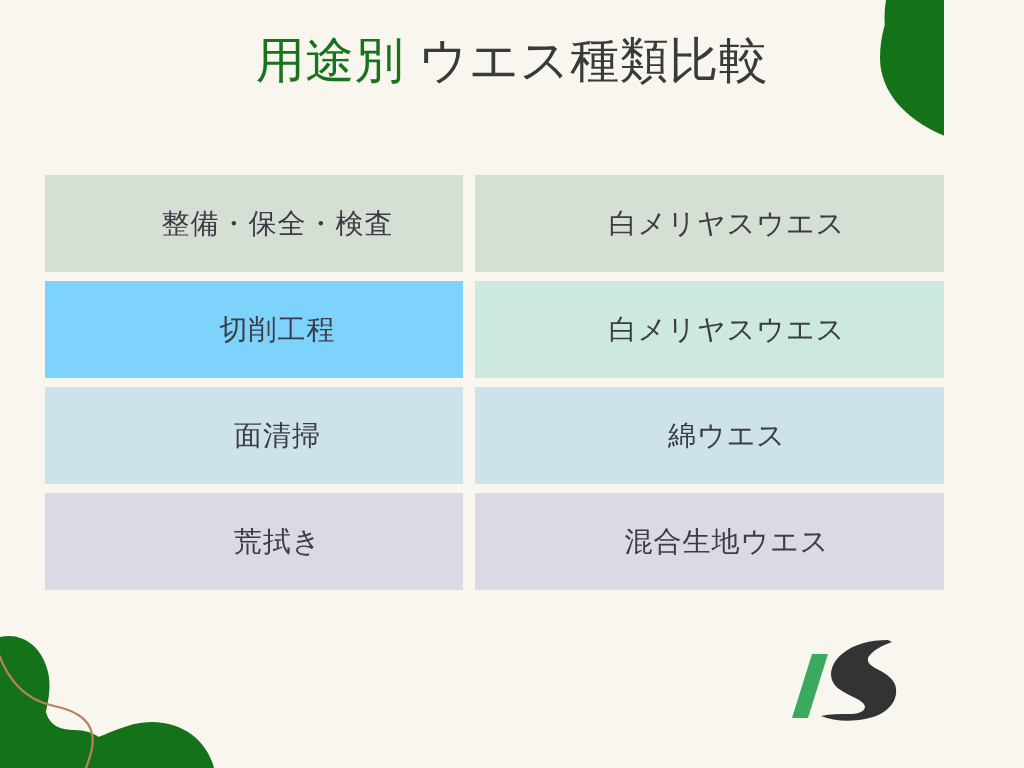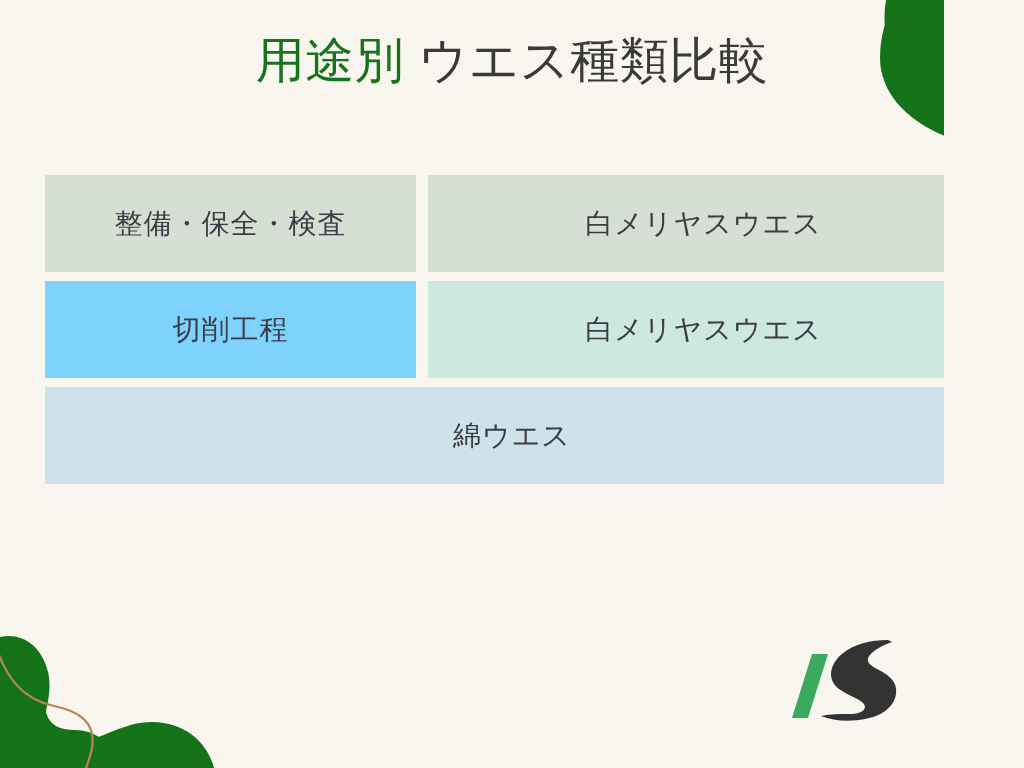--- a/index.html
+++ b/index.html
@@ -77,20 +77,21 @@
     align-items: center;
     justify-content: center;
     color: #3C3C46;
     font-size: 28px;
     letter-spacing: 1px;
     white-space: nowrap;
   }
   .cell.use {
     width: 371px;
     flex: 0 0 371px;
+    padding-left: 47px;
   }
   .cell.kind {
     flex: 1 1 auto;
   }
 
   
   .logo {
     position: absolute;
     right: 38px;
     bottom: 44px;
@@ -143,23 +144,28 @@
       <div class="cell use" style="background-color: rgb(214, 223, 212);">整備・保全・検査</div>
       <div class="cell kind" style="background-color: rgb(214, 223, 212);">白メリヤスウエス</div>
     </div>
 
     <div class="row">
       <div class="cell use" style="background-color: #7dd3fc;">切削工程</div>
       <div class="cell kind" style="background-color: rgb(205, 232, 223);">白メリヤスウエス</div>
     </div>
 
     <div class="row">
+      <div class="cell use" style="background-color: rgb(205, 227, 233);">面清掃</div>
       <div class="cell kind" style="background-color: rgb(205, 227, 233); text-align: right;">綿ウエス</div>
     </div>
 
+    <div class="row">
+      <div class="cell use" style="background-color: rgb(218, 217, 228);">荒拭き</div>
+      <div class="cell kind" style="background-color: rgb(218, 217, 228);">混合生地ウエス</div>
+    </div>
 
   </div>
 
   <svg class="logo" viewBox="0 0 122 92" width="122" height="92" xmlns="http://www.w3.org/2000/svg" aria-hidden="true">
     <path d="M28,22 L44,22 L24,86 L8,86 Z" fill="#3AAA5E"></path>
     <path d="M104,8
              C86,8 70,12 58,22
              C45,33 43,48 55,57
              C63,63 74,66 79,71
              C84,76 79,82 66,82

